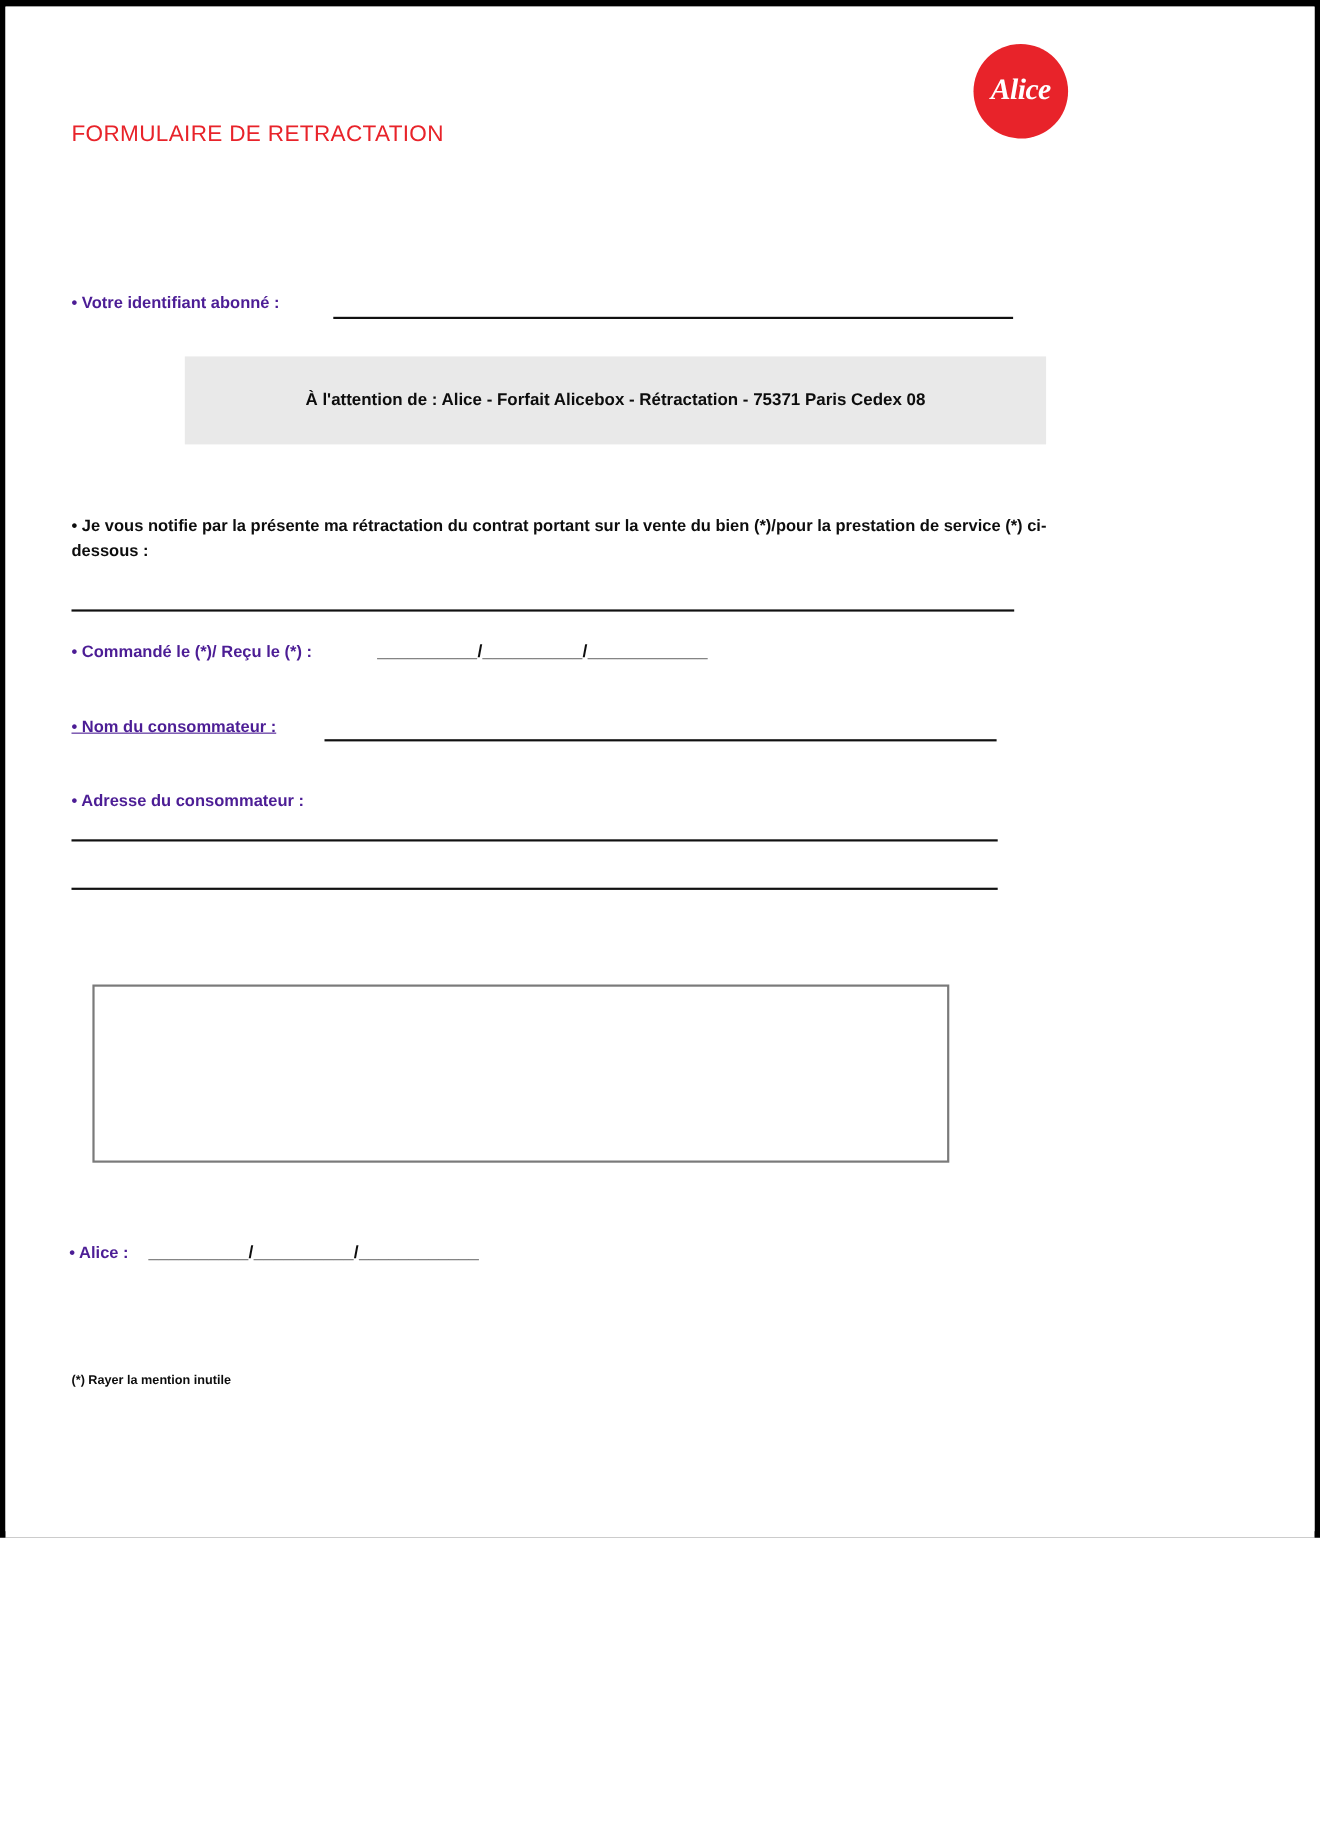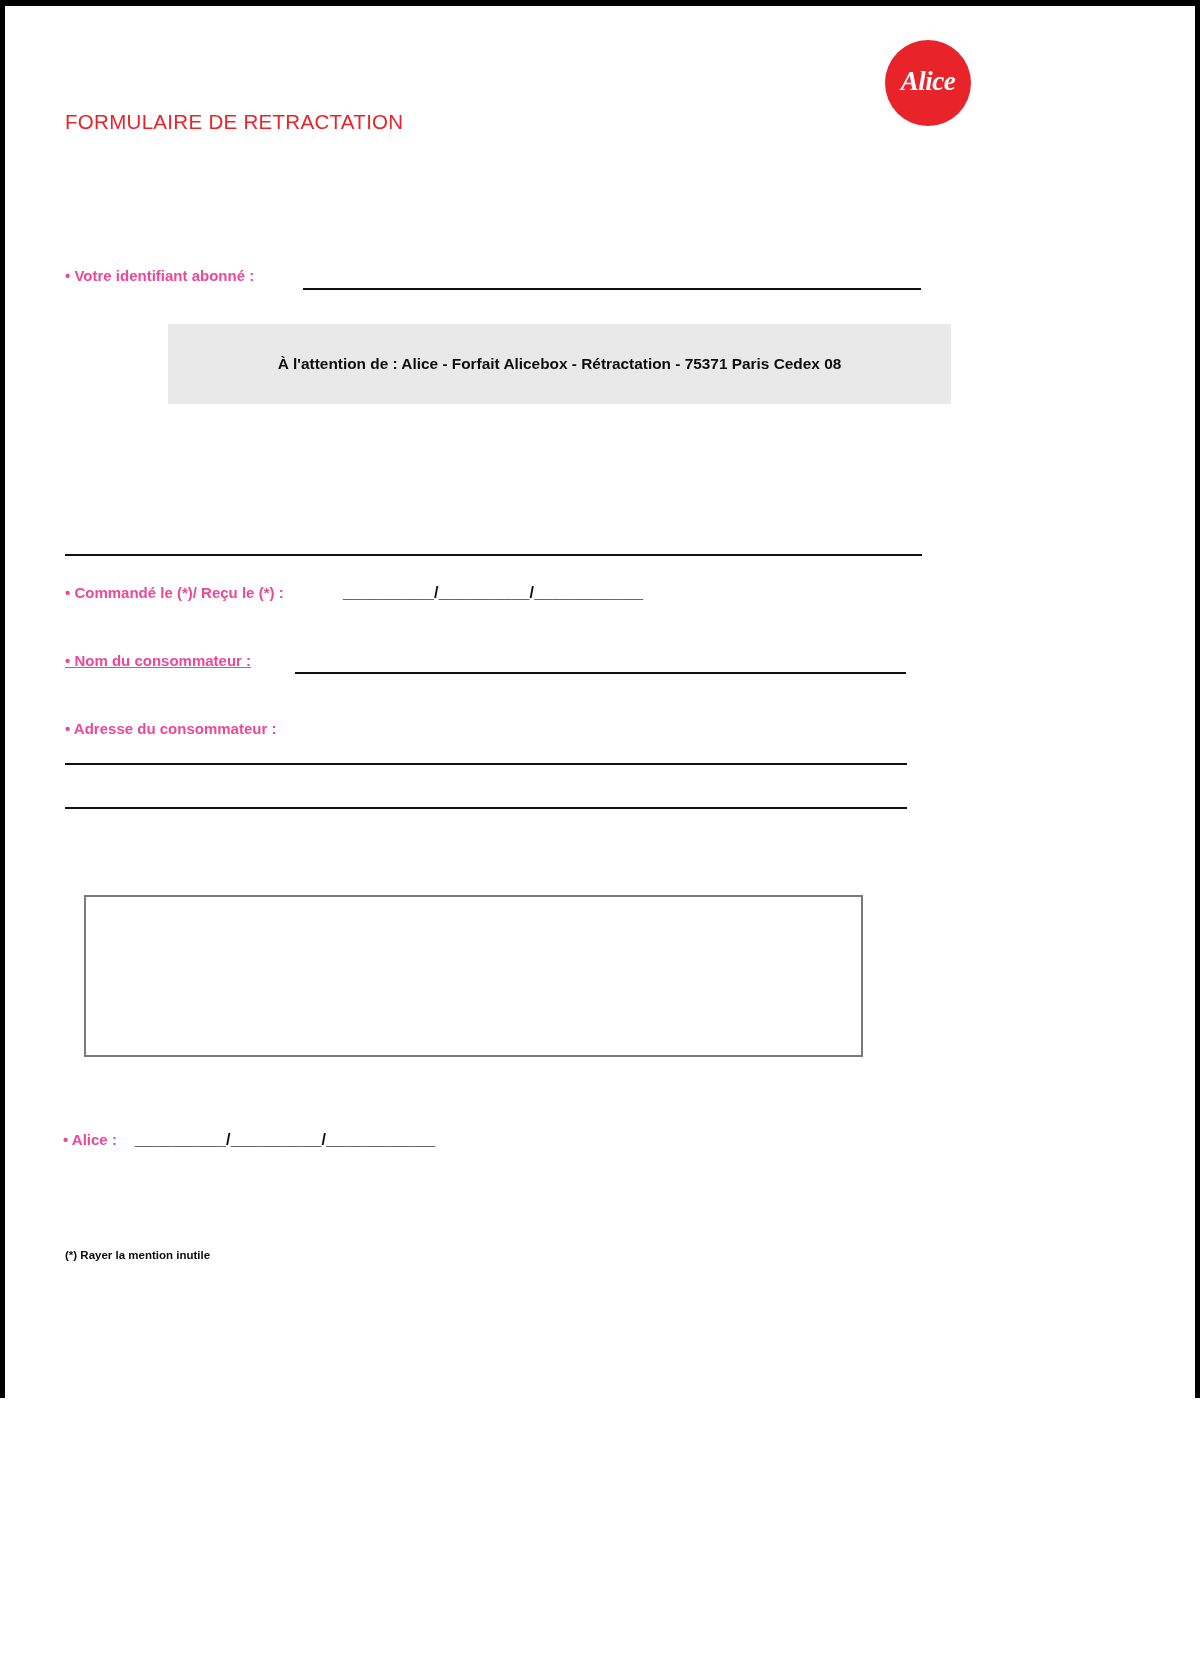--- a/index.html
+++ b/index.html
@@ -78,21 +78,21 @@
     top: 145px;
     width: 1000px;
     color: #111111;
     font-size: 14.8px;
     font-weight: 600;
     letter-spacing: 0.05px;
   }
 
   .line-label {
     position: absolute;
-    color: #ec4899;
+    color: #4c1d95;
     font-size: 15px;
     font-weight: 600;
     white-space: nowrap;
   }
   .para {
     position: absolute;
     color: #0d0d0d;
     font-size: 15px;
     font-weight: 600;
     line-height: 1.45;
@@ -173,20 +173,21 @@
     </div>
 
     <div class="title">FORMULAIRE DE RETRACTATION</div>
 
     <div class="line-label" style="left:60px; top:261px;">• Votre identifiant abonné :</div>
     <div class="rule" style="left:298px; top:282px; width:618px;"></div>
 
     <div class="addr-band"></div>
     <div class="addr-text">À l'attention de : Alice - Forfait Alicebox - Rétractation - 75371 Paris Cedex 08</div>
 
+    <div class="para" style="left:60px; top:462px; width:947px;">•  Je vous notifie par la présente ma rétractation du contrat portant sur la vente du bien (*)/pour la prestation de service (*) ci-dessous :</div>
     <div class="rule" style="left:60px; top:548px; width:857px;"></div>
 
     <div class="line-label" style="left:60px; top:578px;">•  Commandé le (*)/ Reçu le (*) :</div>
     <div class="dategroup" style="left:338px; top:578px;">__________/__________/____________</div>
 
     <div class="line-label" style="left:60px; top:646px;text-decoration:underline;">• Nom du consommateur :</div>
     <div class="rule" style="left:290px; top:666px; width:611px;"></div>
 
     <div class="line-label" style="left:60px; top:714px;">• Adresse du consommateur :</div>
     <div class="rule" style="left:60px; top:757px; width:842px;"></div>

